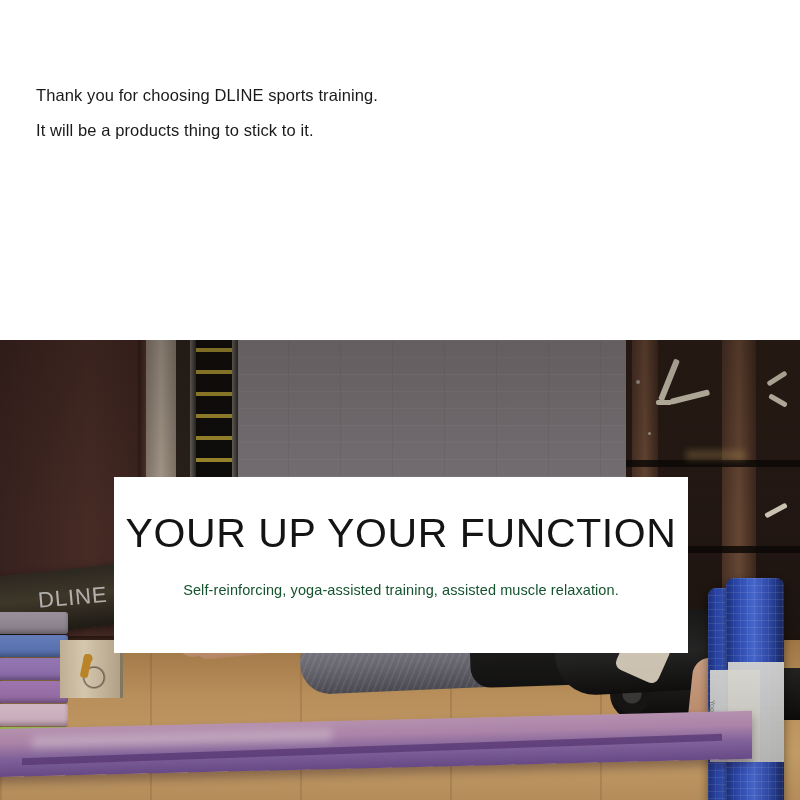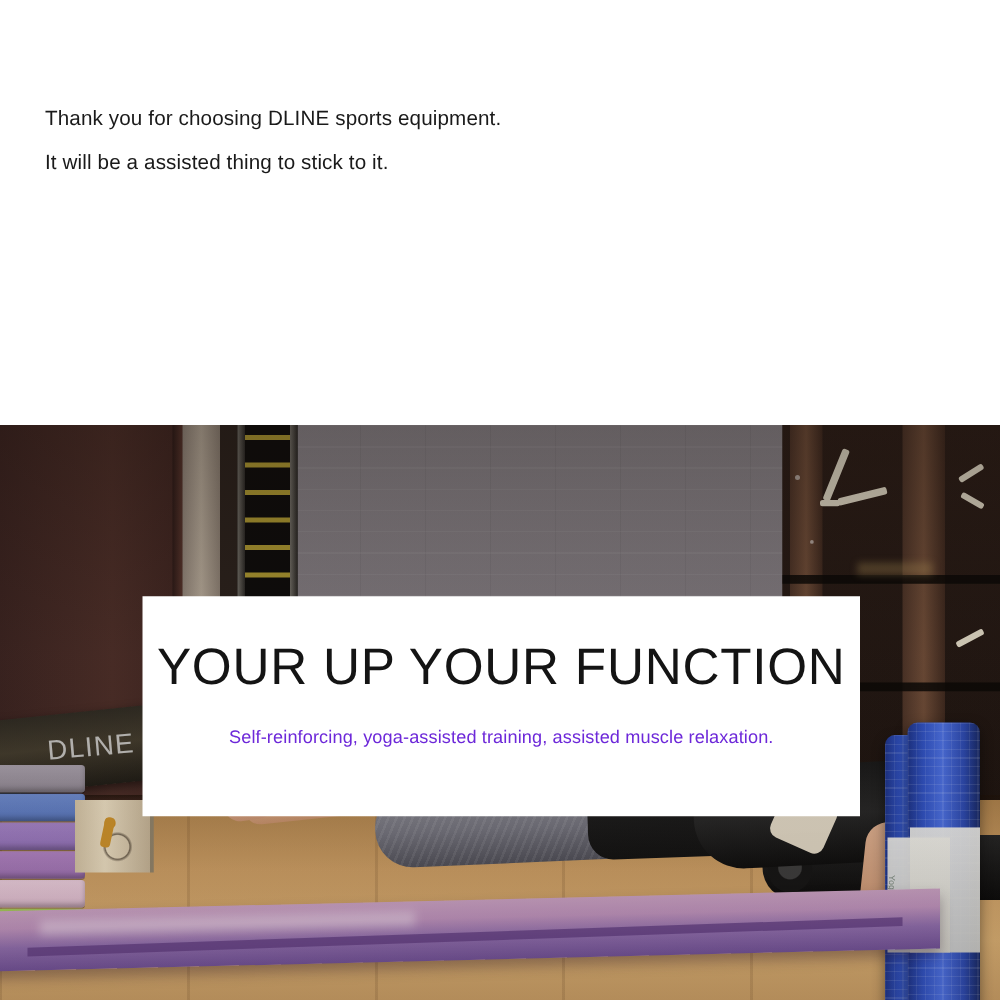--- a/index.html
+++ b/index.html
@@ -376,41 +376,41 @@
     color: #141414;
     letter-spacing: 0.6px;
     line-height: 1;
   }
   .card-sub {
     position: absolute;
     left: 0; right: 0;
     top: 105px;
     text-align: center;
     font-size: 14.5px;
-    color: #6d28d9;
+    color: #14532d;
     letter-spacing: 0.1px;
   }
 
   
   .grade {
     position: absolute;
     inset: 0;
     background: linear-gradient(to bottom, rgba(20,12,8,0.30) 0%, rgba(20,12,8,0.06) 40%, rgba(30,18,10,0.10) 100%);
     pointer-events: none;
     z-index: 12;
   }
 </style>
 </head>
 <body>
 
 <div id="page">
 
   <div class="intro">
-    <div class="intro-line">Thank you for choosing DLINE sports equipment.</div>
-    <div class="intro-line">It will be a assisted thing to stick to it.</div>
+    <div class="intro-line">Thank you for choosing DLINE sports training.</div>
+    <div class="intro-line">It will be a products thing to stick to it.</div>
   </div>
 
   <div class="hero">
 
     <div class="wall-brick"></div>
     <div class="wall-left"></div>
     <div class="wall-left-edge"></div>
     <div class="pillar-wood"></div>
 
     <div class="rack-left">

